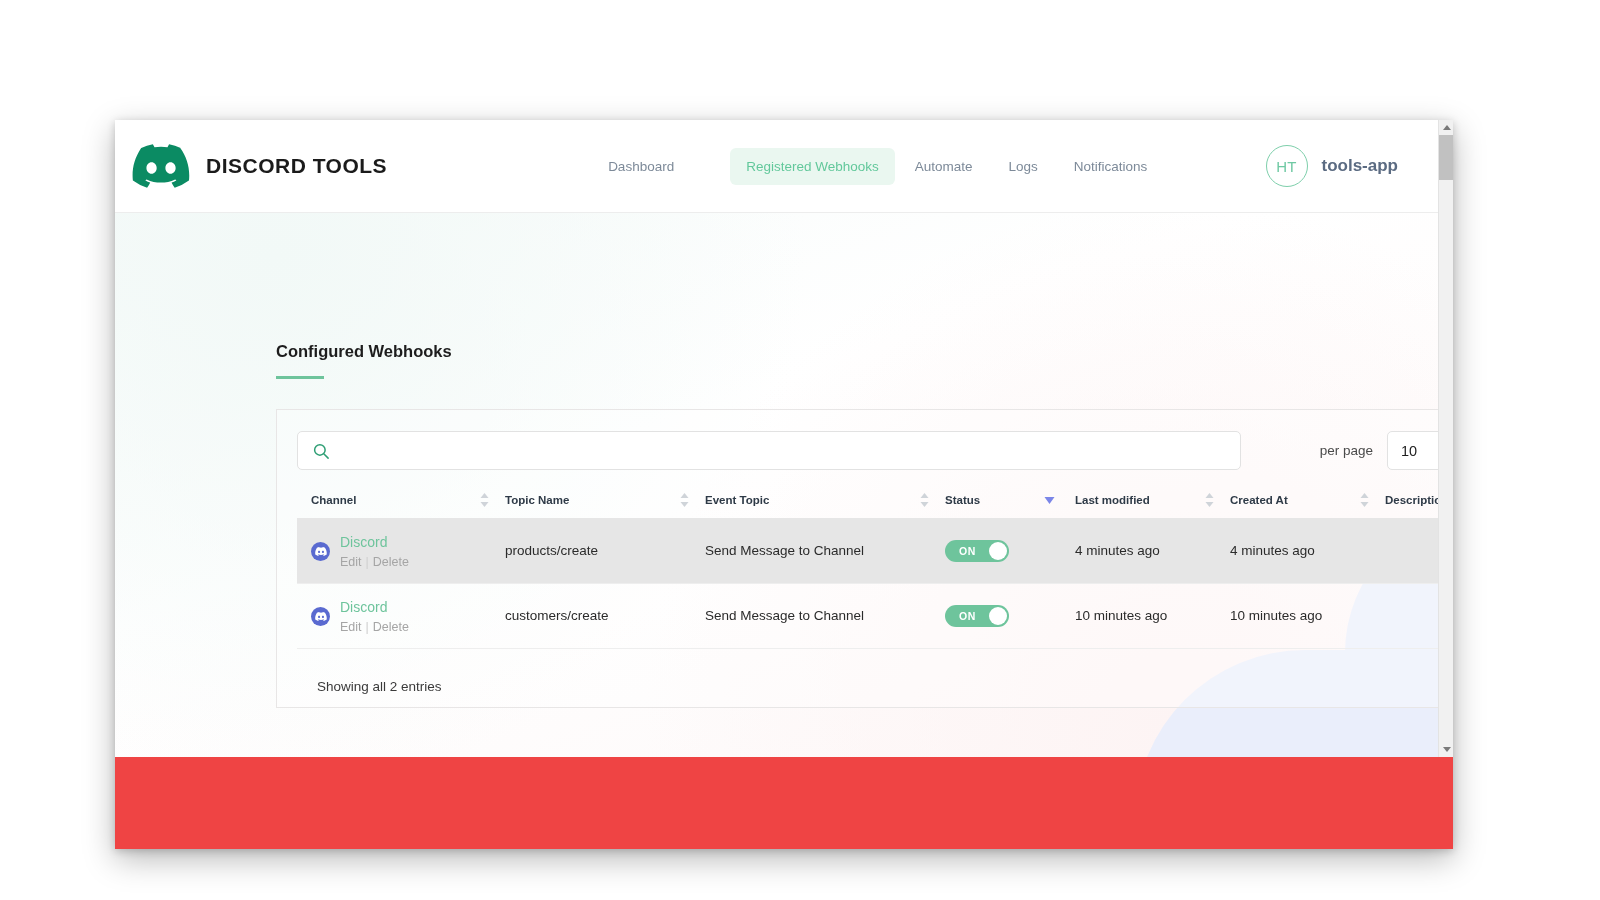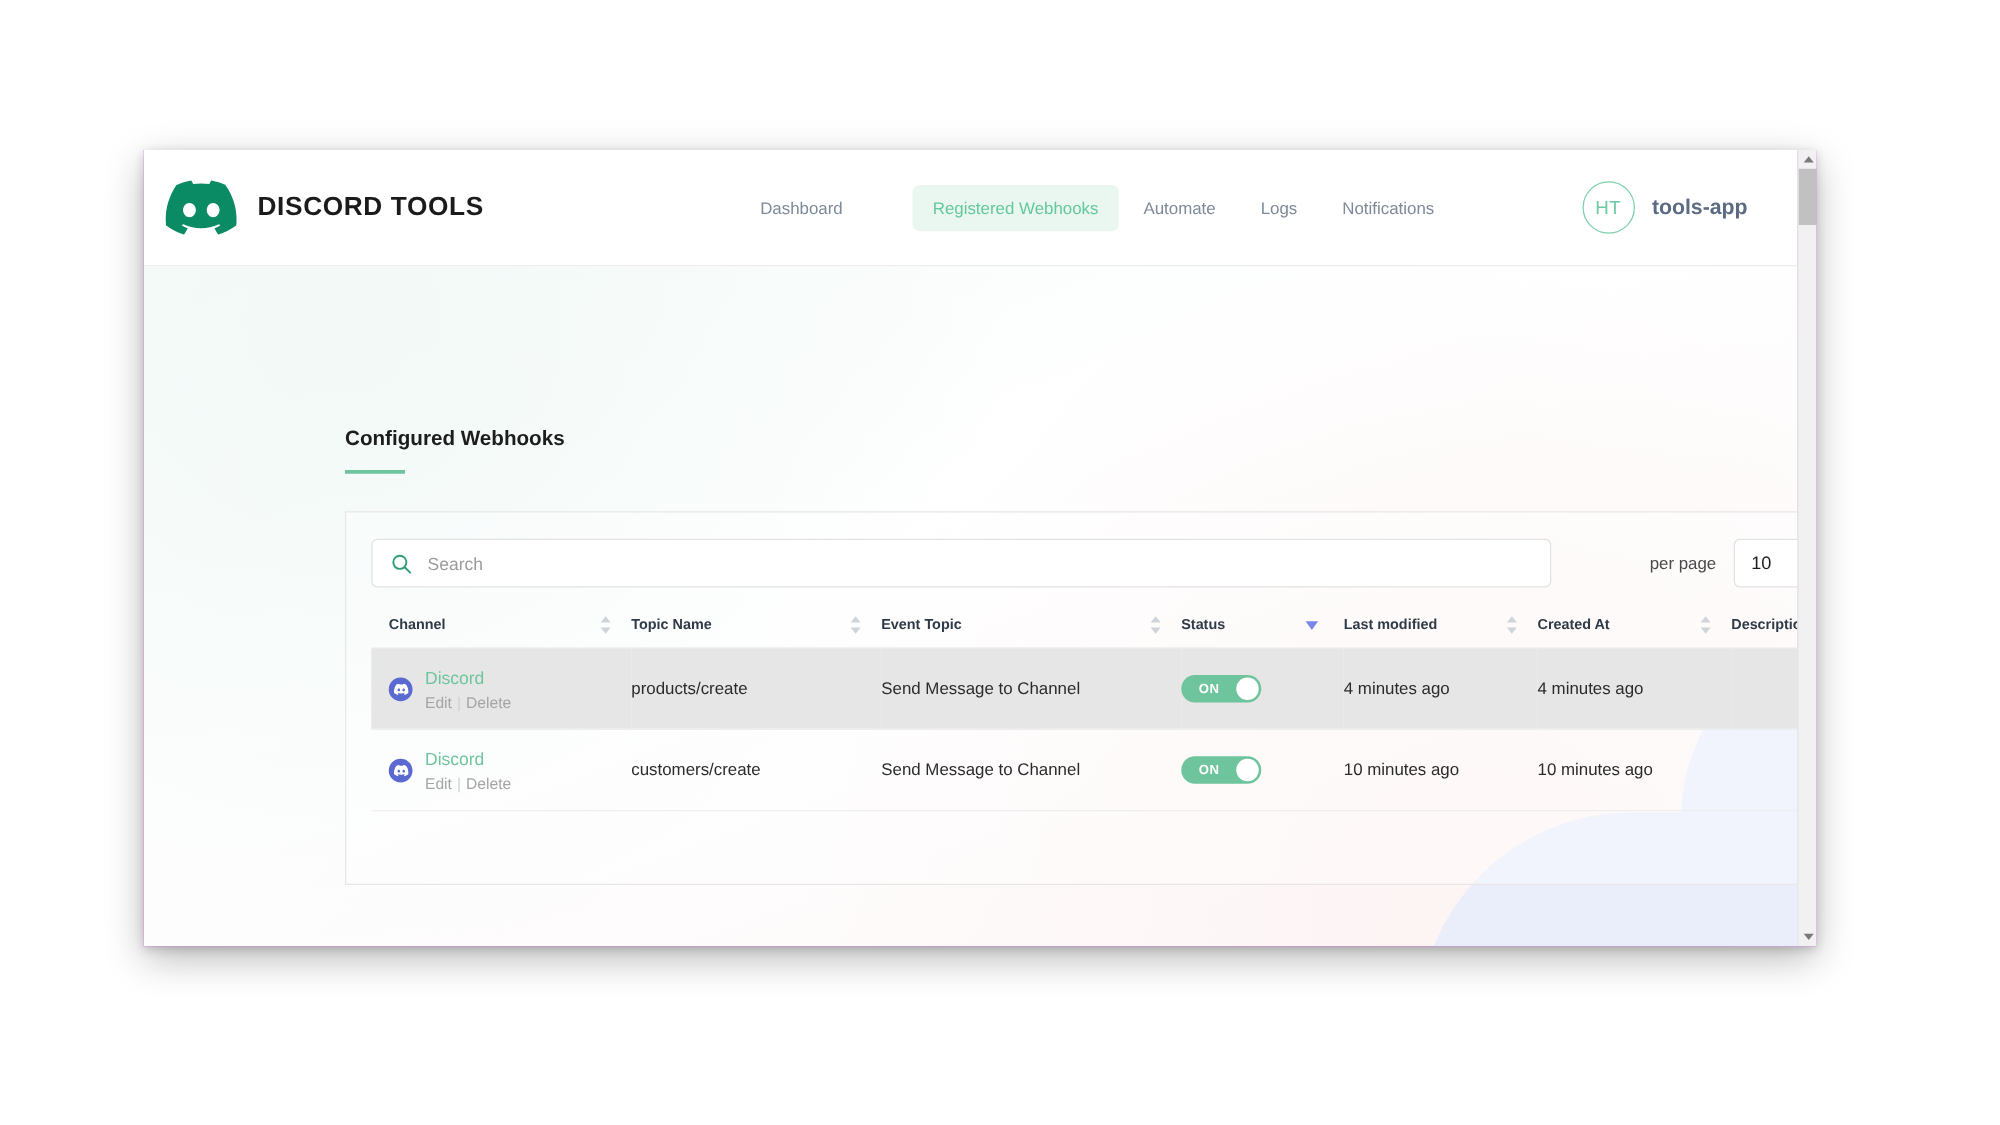--- a/index.html
+++ b/index.html
@@ -11,22 +11,22 @@
     font-family: "Liberation Sans", sans-serif;
     overflow: hidden;
   }
 
   
   .window-shell {
     position: absolute;
     left: 115px;
     top: 120px;
     width: 1338px;
-    height: 637px;
-    background: #d946ef;
+    height: 729px;
+    background: #ef4444;
     box-shadow: 0 10px 30px rgba(0,0,0,0.28), 0 2px 8px rgba(0,0,0,0.18);
     overflow: hidden;
   }
 
   .viewport {
     position: absolute;
     left: 0; top: 0;
     width: 1323px;
     height: 637px;
     overflow: hidden;
@@ -411,21 +411,20 @@
 
       <div class="card-toolbar">
 
         <div class="search-box">
           <span class="search-icon">
             <svg width="18" height="18" viewBox="0 0 24 24" fill="none" stroke="#2e9e74" stroke-width="2" stroke-linecap="round">
               <circle cx="10.5" cy="10.5" r="7"></circle>
               <line x1="16" y1="16" x2="21.5" y2="21.5"></line>
             </svg>
           </span>
-          <input class="search-input" type="text" placeholder="Search" style="">
         </div>
 
         <div class="perpage-wrap">
           <span class="perpage-label">per page</span>
           <input class="perpage-input" type="text" value="10" style="">
         </div>
       </div>
 
       <div class="table-wrap">
         <table class="webhooks">
@@ -567,20 +566,21 @@
                   <span class="toggle-knob"></span>
                 </div>
               </td>
               <td>10 minutes ago</td>
               <td>10 minutes ago</td>
               <td></td>
             </tr>
           </tbody>
         </table>
 
+        <div class="table-footer">Showing all 2 entries</div>
       </div>
     </div>
   </div>
 
   <div class="scrollbar">
     <div class="sb-btn">
       <span class="arrow-up"></span>
     </div>
     <div class="sb-track-rest"></div>
     <div class="sb-thumb"></div>

